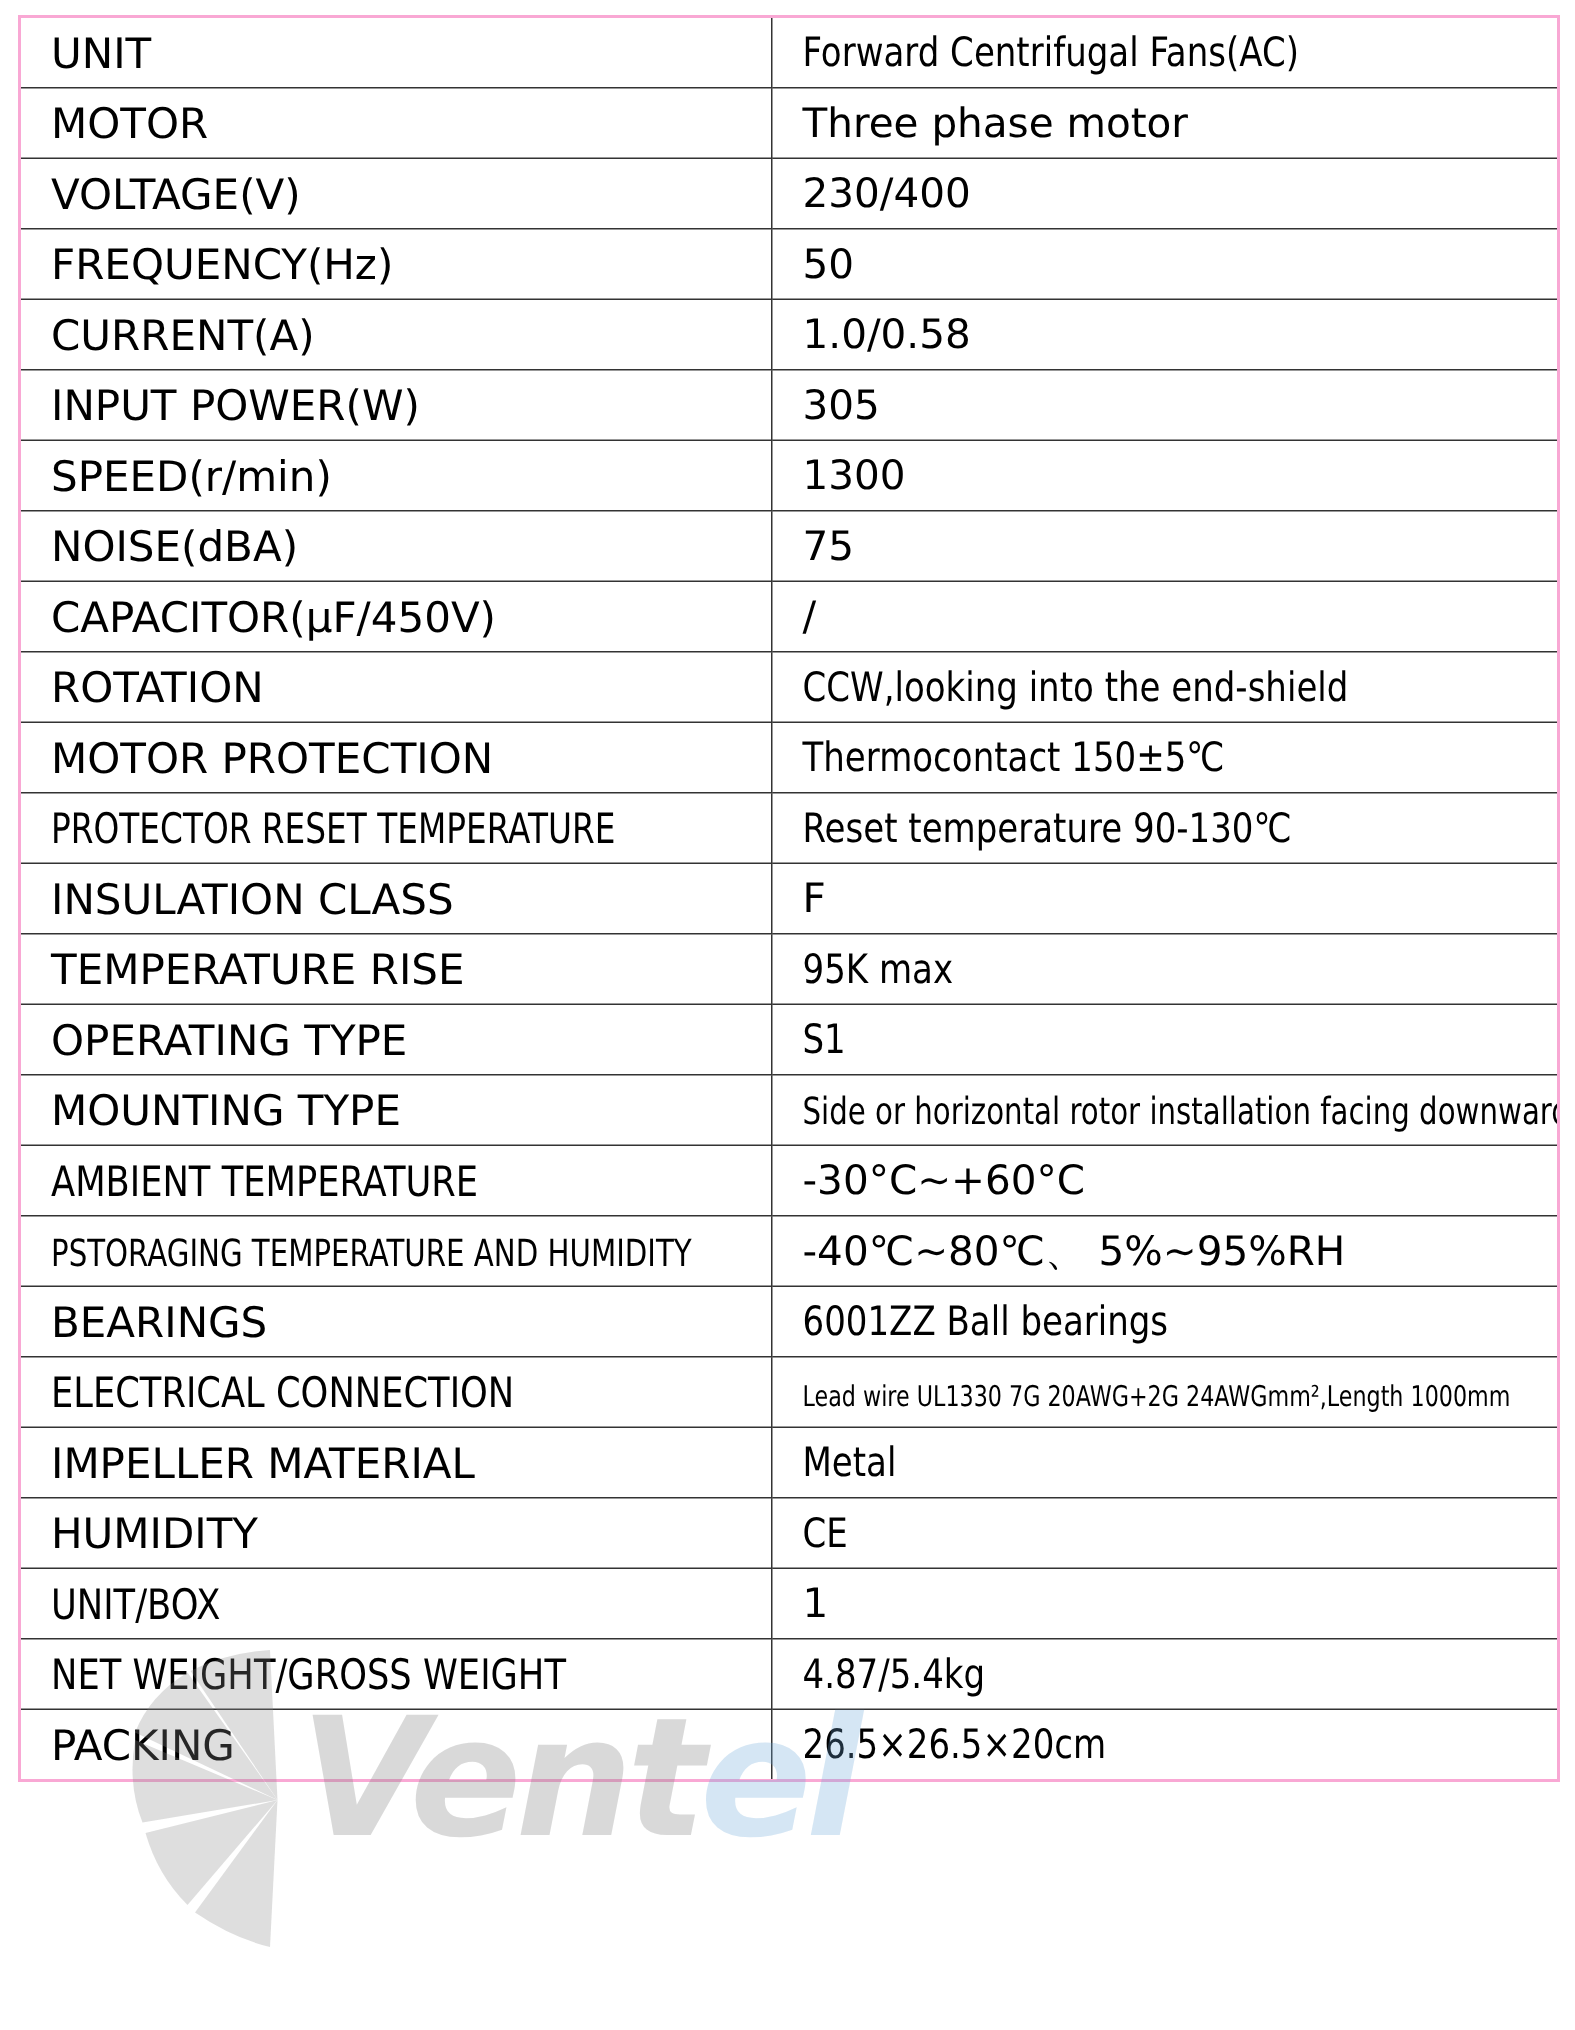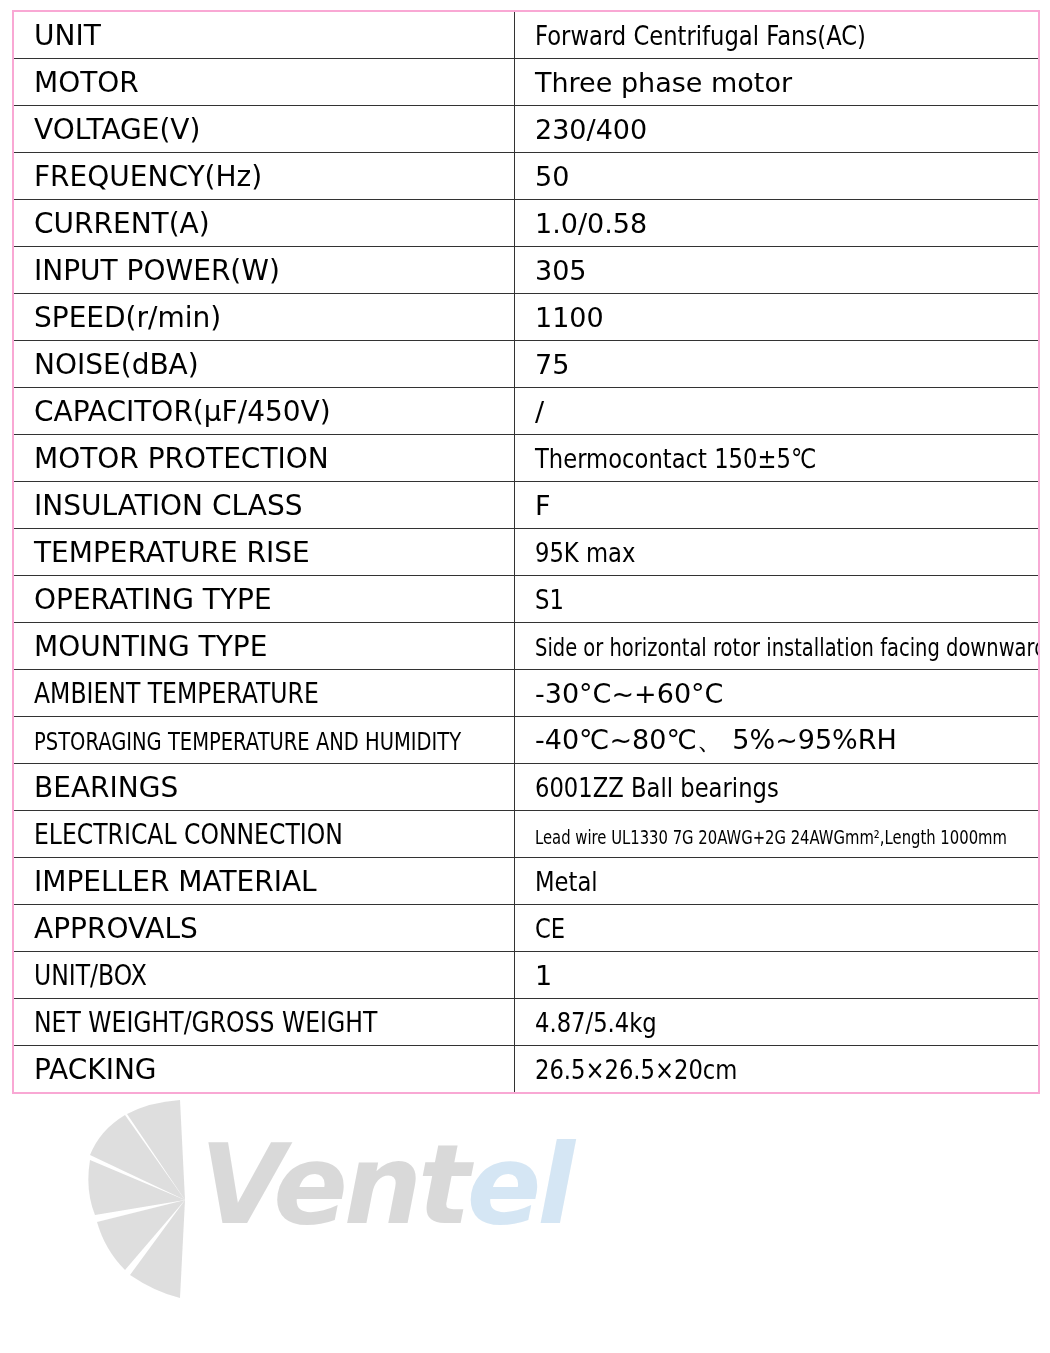--- a/index.html
+++ b/index.html
@@ -58,33 +58,41 @@
     <tr>
         <td class="label">CURRENT(A)</td>
         <td class="value">1.0/0.58</td>
       </tr>
     <tr>
         <td class="label">INPUT POWER(W)</td>
         <td class="value">305</td>
       </tr>
     <tr>
         <td class="label">SPEED(r/min)</td>
-        <td class="value">1100</td>
+        <td class="value">1300</td>
       </tr>
     <tr>
         <td class="label">NOISE(dBA)</td>
         <td class="value">75</td>
       </tr>
     <tr>
         <td class="label">CAPACITOR(μF/450V)</td>
         <td class="value">/</td>
       </tr>
     <tr>
+        <td class="label">ROTATION</td>
+        <td class="value"><span class="narrow">CCW,looking into the end-shield</span></td>
+      </tr>
+    <tr>
         <td class="label">MOTOR PROTECTION</td>
         <td class="value"><span class="narrow">Thermocontact 150±5℃</span></td>
+      </tr>
+    <tr>
+        <td class="label"><span class="narrow-s">PROTECTOR RESET TEMPERATURE</span></td>
+        <td class="value"><span class="narrow">Reset temperature 90-130℃</span></td>
       </tr>
     <tr>
         <td class="label">INSULATION CLASS</td>
         <td class="value">F</td>
       </tr>
     <tr>
         <td class="label">TEMPERATURE RISE</td>
         <td class="value"><span class="narrow">95K max</span></td>
       </tr>
     <tr>
@@ -109,21 +117,21 @@
       </tr>
     <tr>
         <td class="label"><span class="narrow">ELECTRICAL CONNECTION</span></td>
         <td class="value"><span class="narrow-s xsmall" style="font-size:21px">Lead wire UL1330 7G 20AWG+2G 24AWGmm²,Length 1000mm</span></td>
       </tr>
     <tr>
         <td class="label">IMPELLER MATERIAL</td>
         <td class="value"><span class="narrow">Metal</span></td>
       </tr>
     <tr>
-        <td class="label">APPROVALS</td>
+        <td class="label">HUMIDITY</td>
         <td class="value"><span class="narrow">CE</span></td>
       </tr>
     <tr>
         <td class="label"><span class="narrow">UNIT/BOX</span></td>
         <td class="value">1</td>
       </tr>
     <tr>
         <td class="label"><span class="narrow">NET WEIGHT/GROSS WEIGHT</span></td>
         <td class="value"><span class="narrow">4.87/5.4kg</span></td>
       </tr>

